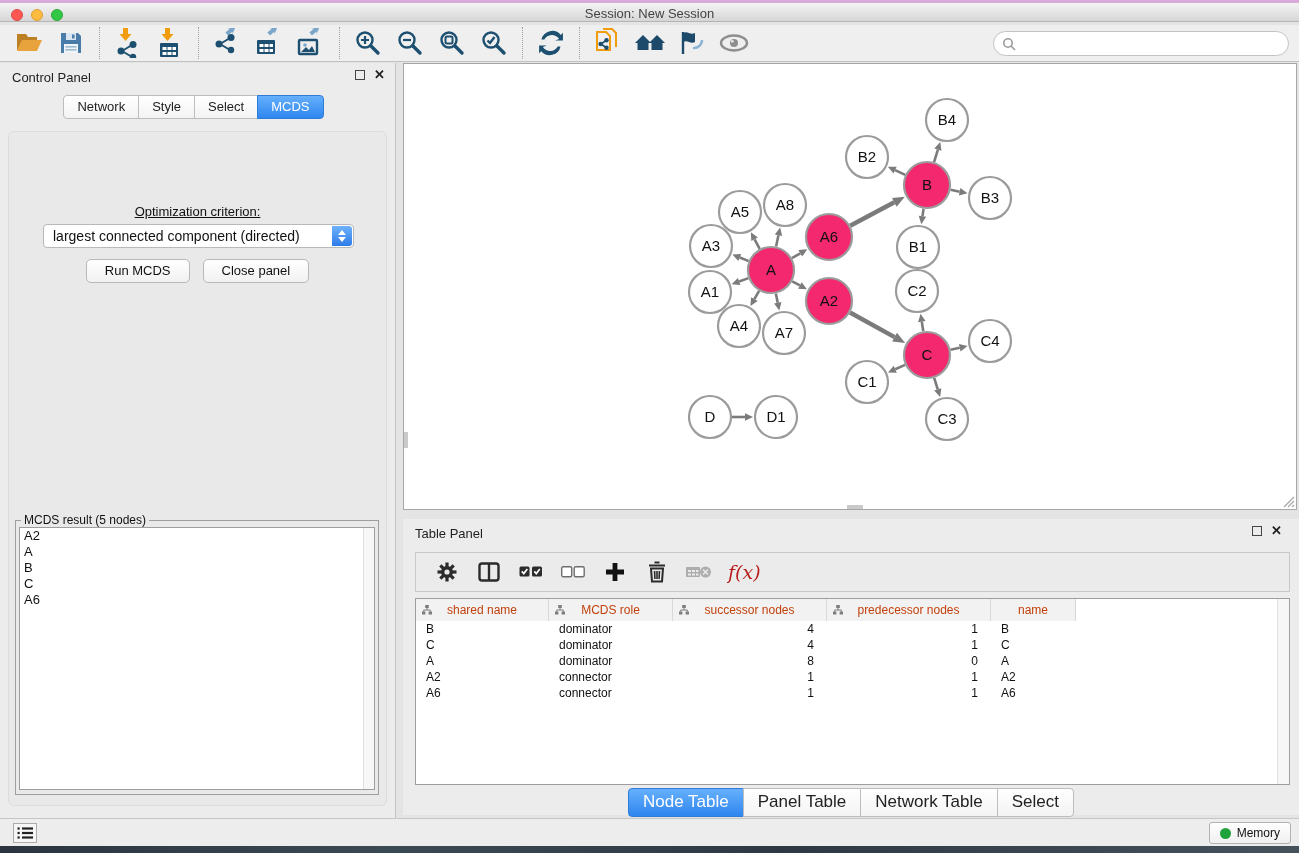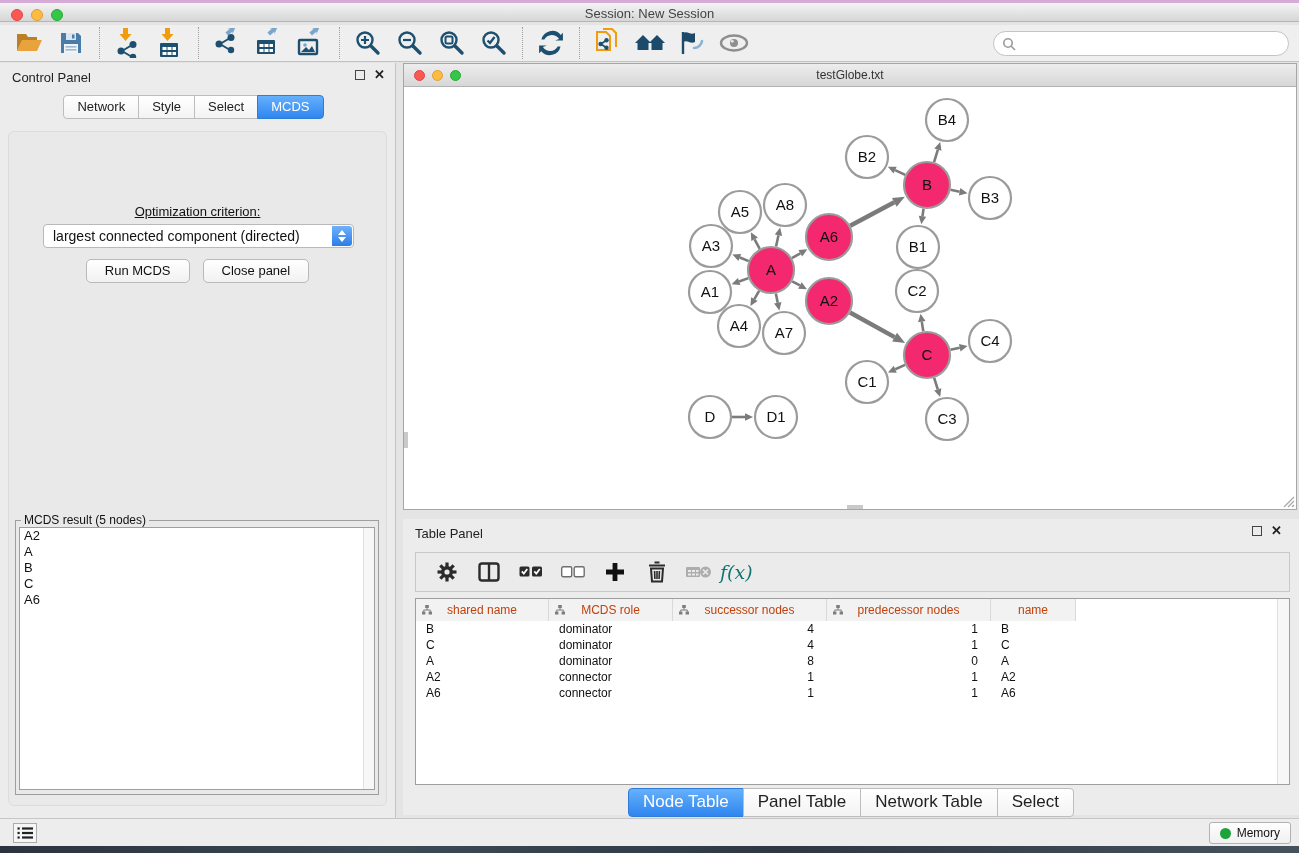--- a/index.html
+++ b/index.html
@@ -88,21 +88,21 @@
   .net-canvas { position:absolute; left:0; right:0; top:23px; bottom:0; background:#fff; overflow:hidden; }
   .net-vthumb { position:absolute; left:0px; top:345px; width:4px; height:16px; background:#c9c9c9; }
   .net-hthumb { position:absolute; left:443px; bottom:0px; width:16px; height:4px; background:#c9c9c9; }
   .resize-grip { position:absolute; right:1px; bottom:1px; }
 
   
   .table-panel { position:absolute; left:403px; top:519px; right:0; height:296px; background:#ececec; }
   .tp-toolbar { position:absolute; left:12px; right:9px; top:33px; height:40px;
     background:#ebebeb; border:1px solid #c8c8c8; display:flex; align-items:center; padding-left:10px; }
   .tp-icon { width:30px; height:30px; margin:0 6px; display:flex; align-items:center; justify-content:center; }
-  .fx-label { font-size:19px; color:#0f766e; font-family:"DejaVu Serif",serif; font-style:italic; margin-left:0; }
+  .fx-label { font-size:19px; color:#b91c1c; font-family:"DejaVu Serif",serif; font-style:italic; margin-left:8px; }
 
   .tp-table { position:absolute; left:12px; right:9px; top:79px; height:187px;
     background:#fff; border:1px solid #9e9e9e; overflow:hidden; }
   .tbl-header { position:absolute; left:0; top:0; height:22px; display:flex;
     border-bottom:1px solid #c4c4c4; background:#f2f2f2; }
   .th-cell { position:relative; height:22px; display:flex; align-items:center;
     justify-content:center; font-size:12px; color:#c2410c; border-right:1px solid #d9d9d9;
     background:#f2f2f2; }
   .th-icon { position:absolute; left:6px; top:6px; }
   .tbl-rows { position:absolute; left:0; top:22px; right:12px; }
@@ -337,28 +337,20 @@
             <div class="result-item">A</div>
             <div class="result-item">B</div>
             <div class="result-item">C</div>
             <div class="result-item">A6</div>
           </div>
       </div>
     </div>
   </div>
 
   <div class="net-window">
-    <div class="net-titlebar">
-      <div class="traffic">
-        <div class="light red"></div>
-        <div class="light yellow"></div>
-        <div class="light green"></div>
-      </div>
-      <div class="net-title">testGlobe.txt</div>
-    </div>
     <div class="net-canvas">
       <svg id="graph-svg" width="892" height="424">
           <line x1="344.7165594187538" y1="174.08662376750152" x2="335.78277741744307" y2="170.51311096697722" stroke="#7b7b7b" stroke-width="2.6"></line>
           <polygon points="328.354963890361,167.5419855561444 337.17549245377097,167.0313233761575 334.3900623811152,173.99489855779694" fill="#7b7b7b"></polygon>
           <line x1="355.6869454915068" y1="161.8336399518514" x2="350.6126954068037" y2="152.33988172885861" stroke="#7b7b7b" stroke-width="2.6"></line>
           <polygon points="346.841677237306,145.28442837947574 353.91993916432693,150.57221696190655 347.3054516492805,154.10754649581068" fill="#7b7b7b"></polygon>
           <line x1="372.05334582268216" y1="159.5380372518329" x2="374.4727616457022" y2="148.30503521638252" stroke="#7b7b7b" stroke-width="2.6"></line>
           <polygon points="376.1572102532629,140.48438096699348 378.1386933251033,149.0946205011766 370.80682996630105,147.51544993158845" fill="#7b7b7b"></polygon>
           <line x1="344.4234240064849" y1="191.14237166979234" x2="335.1614106582904" y2="194.48276992651822" stroke="#7b7b7b" stroke-width="2.6"></line>
           <polygon points="327.6358853271187,197.196893816449 333.88916508488535,190.95517992753147 336.4336562316954,198.01035992550496" fill="#7b7b7b"></polygon>

